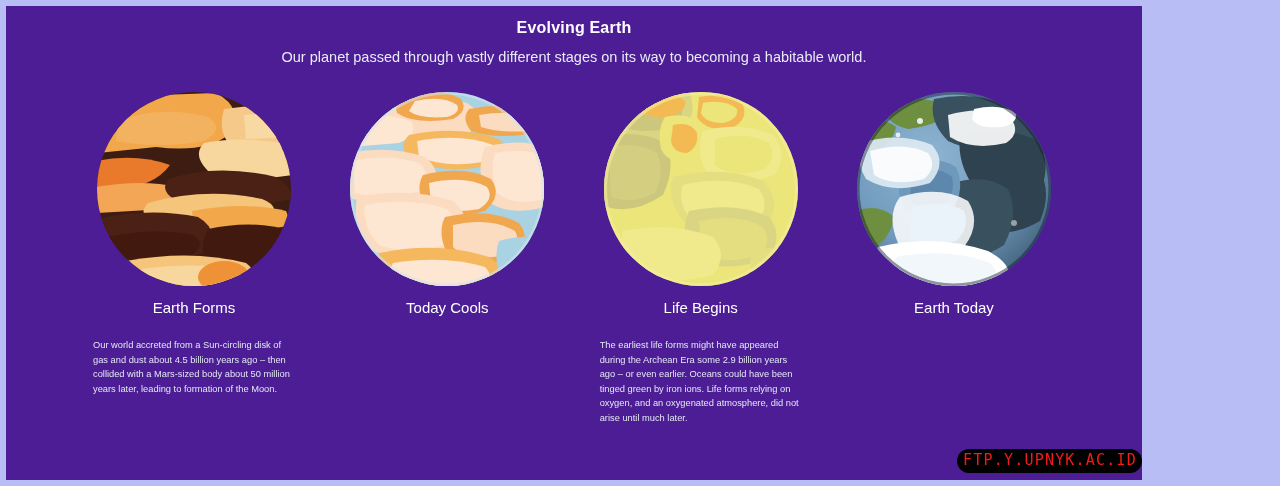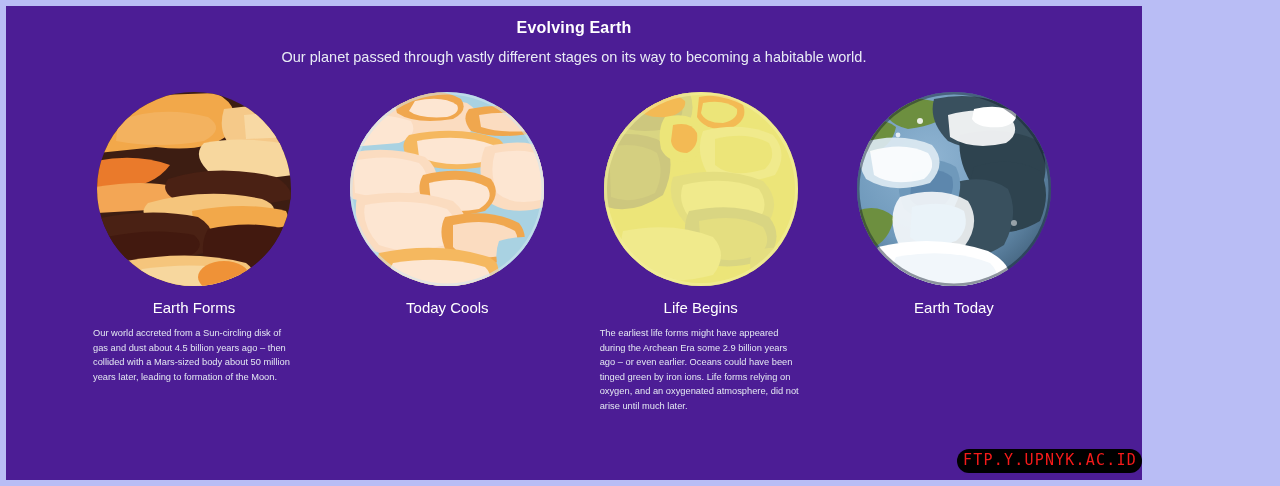--- a/index.html
+++ b/index.html
@@ -80,21 +80,21 @@
     font-size: 15px;
     line-height: 18px;
     margin-top: 10px;
     text-align: center;
     font-weight: normal;
   }
   .panel-body {
     color: #e3e7f2;
     font-size: 9.3px;
     line-height: 14.6px;
-    margin-top: 9px;
+    margin-top: 21px;
     text-align: left;
     width: 202px;
   }
 
   
   .watermark {
     position: absolute;
     right: 0px;
     bottom: 7px;
     background: #000000;

